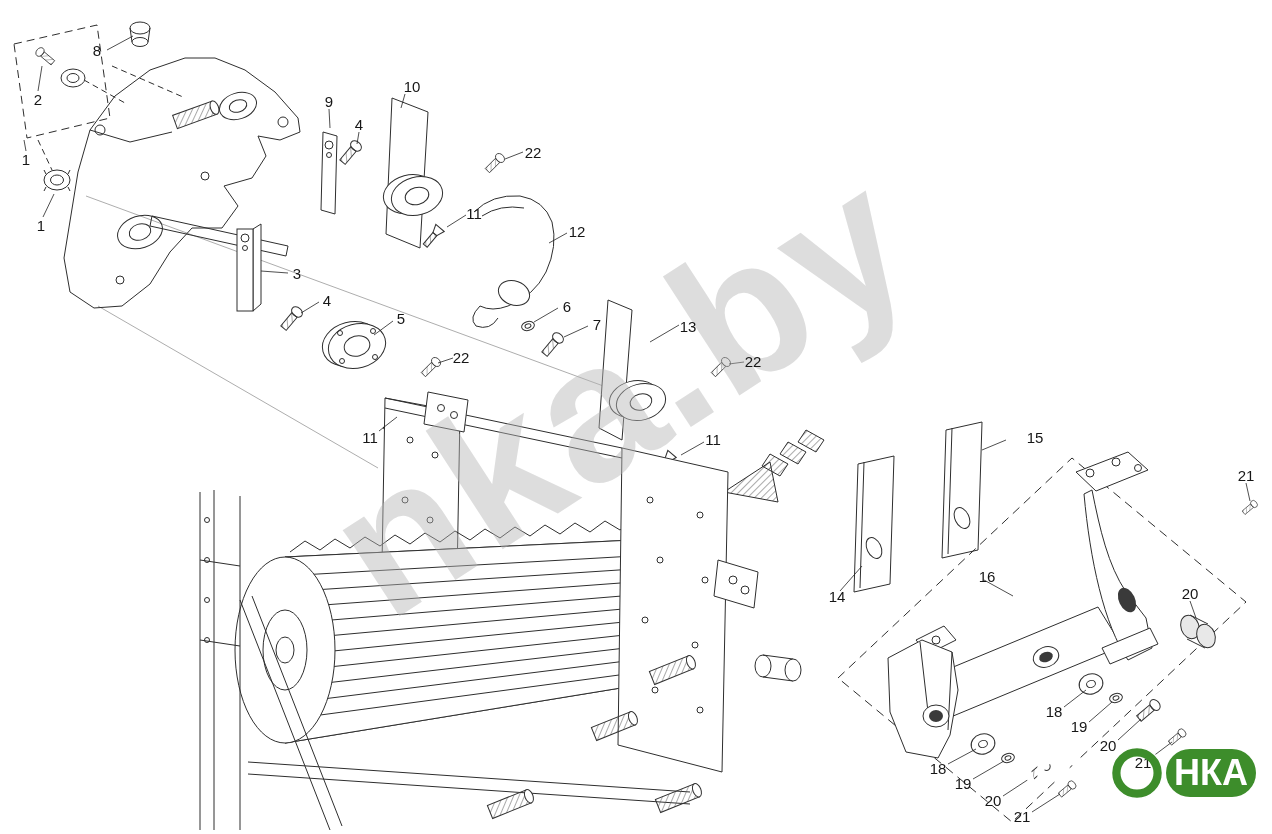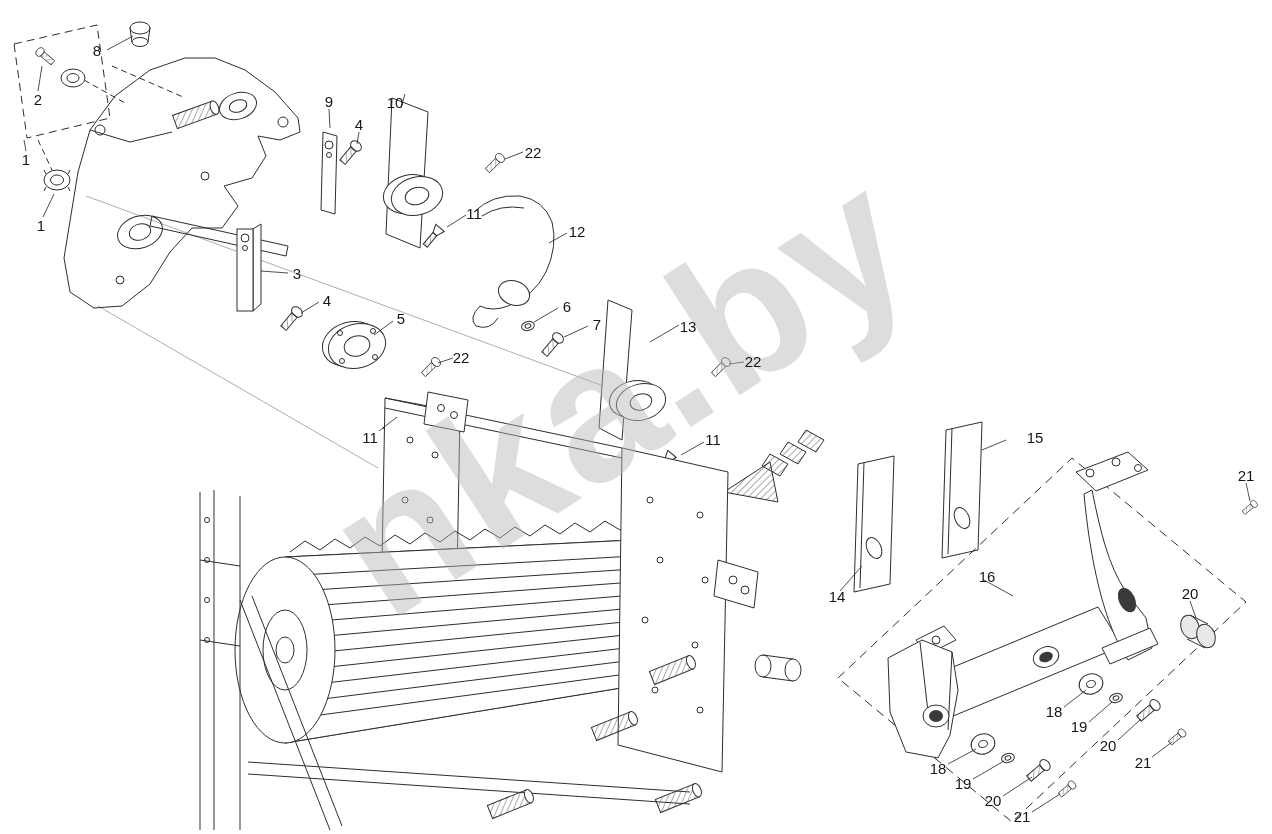--- a/index.html
+++ b/index.html
@@ -317,21 +317,21 @@
 
 <div class="watermark" style="color: rgb(181, 181, 181);">nka.by</div>
 
 <div id="callout-layer">
       <span class="callout" style="left: 97px; top: 50px;">8</span>
       <span class="callout" style="left: 38px; top: 99px;">2</span>
       <span class="callout" style="left: 26px; top: 159px;">1</span>
       <span class="callout" style="left: 41px; top: 225px;">1</span>
       <span class="callout" style="left: 329px; top: 101px;">9</span>
       <span class="callout" style="left: 359px; top: 124px;">4</span>
-      <span class="callout" style="left: 395px; top: 86px; margin-top: 16px;">10</span>
+      <span class="callout" style="left: 412px; top: 86px;">10</span>
       <span class="callout" style="left: 533px; top: 152px;">22</span>
       <span class="callout" style="left: 474px; top: 213px;">11</span>
       <span class="callout" style="left: 577px; top: 231px;">12</span>
       <span class="callout" style="left: 297px; top: 273px;">3</span>
       <span class="callout" style="left: 327px; top: 300px;">4</span>
       <span class="callout" style="left: 401px; top: 318px;">5</span>
       <span class="callout" style="left: 461px; top: 357px;">22</span>
       <span class="callout" style="left: 567px; top: 306px;">6</span>
       <span class="callout" style="left: 597px; top: 324px;">7</span>
       <span class="callout" style="left: 688px; top: 326px;">13</span>
@@ -346,14 +346,24 @@
       <span class="callout" style="left: 1054px; top: 711px;">18</span>
       <span class="callout" style="left: 1079px; top: 726px;">19</span>
       <span class="callout" style="left: 1108px; top: 745px;">20</span>
       <span class="callout" style="left: 1143px; top: 762px;">21</span>
       <span class="callout" style="left: 938px; top: 768px;">18</span>
       <span class="callout" style="left: 963px; top: 783px;">19</span>
       <span class="callout" style="left: 993px; top: 800px;">20</span>
       <span class="callout" style="left: 1022px; top: 816px;">21</span>
     </div>
 
-
+<div class="logo" style="color: rgb(61, 141, 43);">
+  <span class="logo-agro">АГРО</span>
+  <span class="logo-ring">
+    <svg width="58" height="58" viewBox="0 0 58 58">
+      <circle cx="29" cy="29" r="21" fill="none" stroke="currentColor" stroke-width="9"></circle>
+      <circle cx="29" cy="29" r="25.5" fill="none" stroke="#ffffff" stroke-width="1.5"></circle>
+    </svg>
+  </span>
+  <span class="logo-nka" style="background: rgb(61, 141, 43);">НКА</span>
 </div>
 
+</div>
+
 </body></html>

